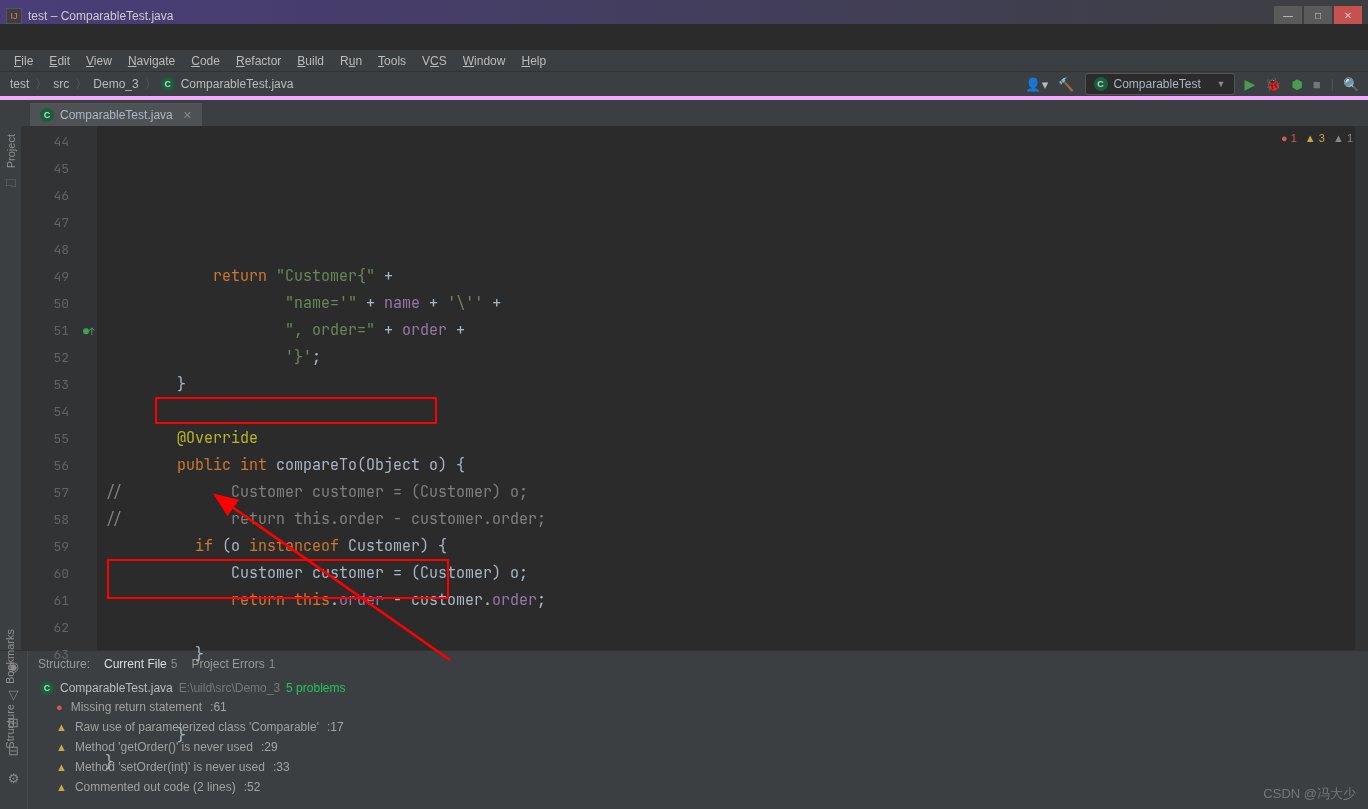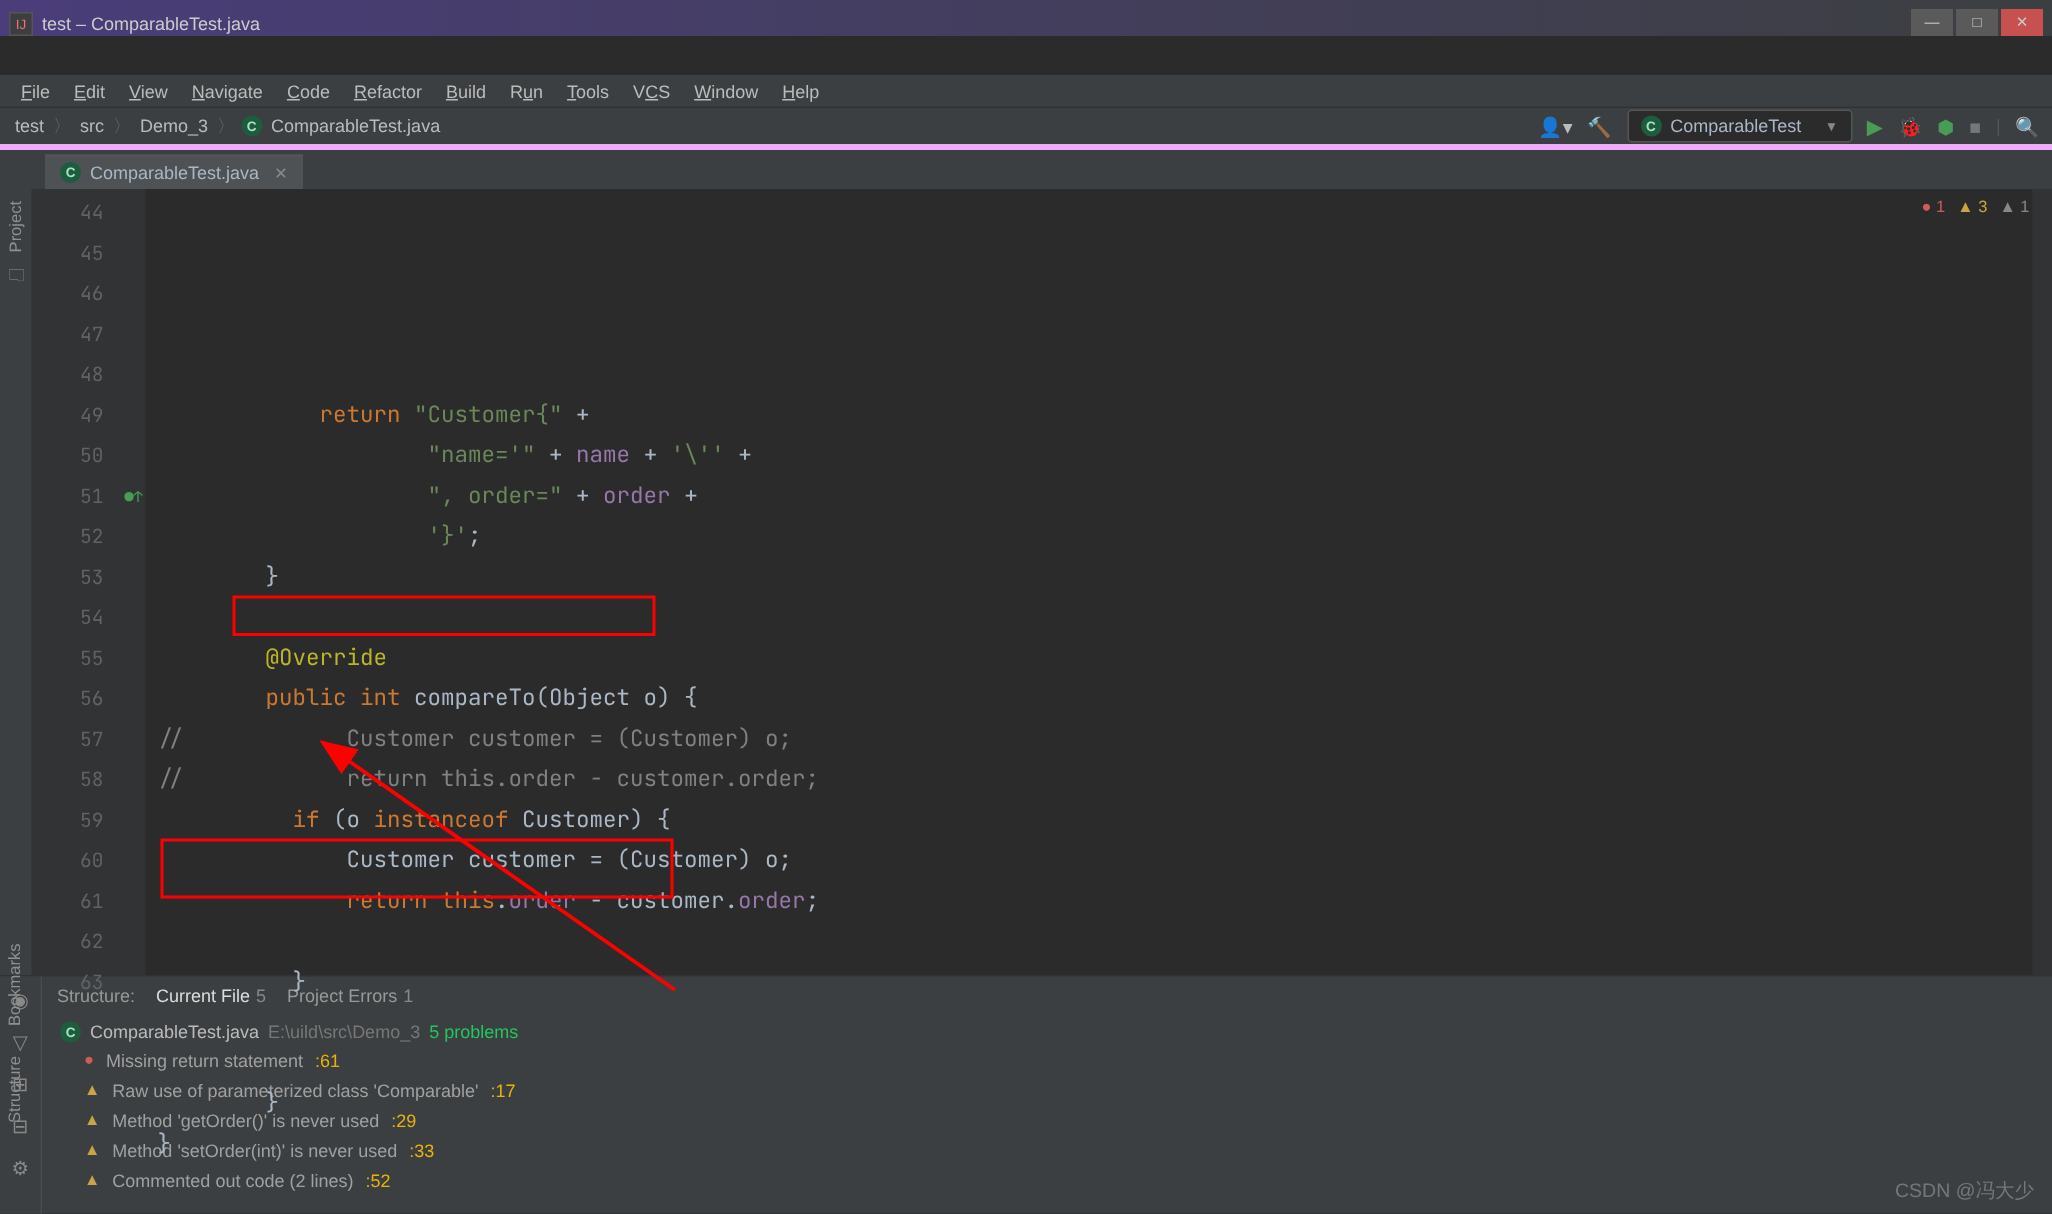--- a/index.html
+++ b/index.html
@@ -274,21 +274,21 @@
 .prob-header .path { color: #777; }
 .prob-header .count { color: #22c55e; }
 .prob-item {
   display: flex;
   align-items: center;
   gap: 8px;
   padding: 3px 12px 3px 28px;
   color: #a0a0a0;
   cursor: pointer;
 }
-.prob-item .line-no { color: #eab308; }
+.prob-item .line-no { color: #a3a3a3; }
 .err-dot { color: #cf5b56; font-size: 11px; }
 .warn-tri { color: #c9a544; font-size: 11px; }
 .bottom-bar {
   position: absolute;
   left: 0;
   bottom: 4px;
   display: flex;
   flex-direction: column;
   align-items: flex-start;
   gap: 20px;

